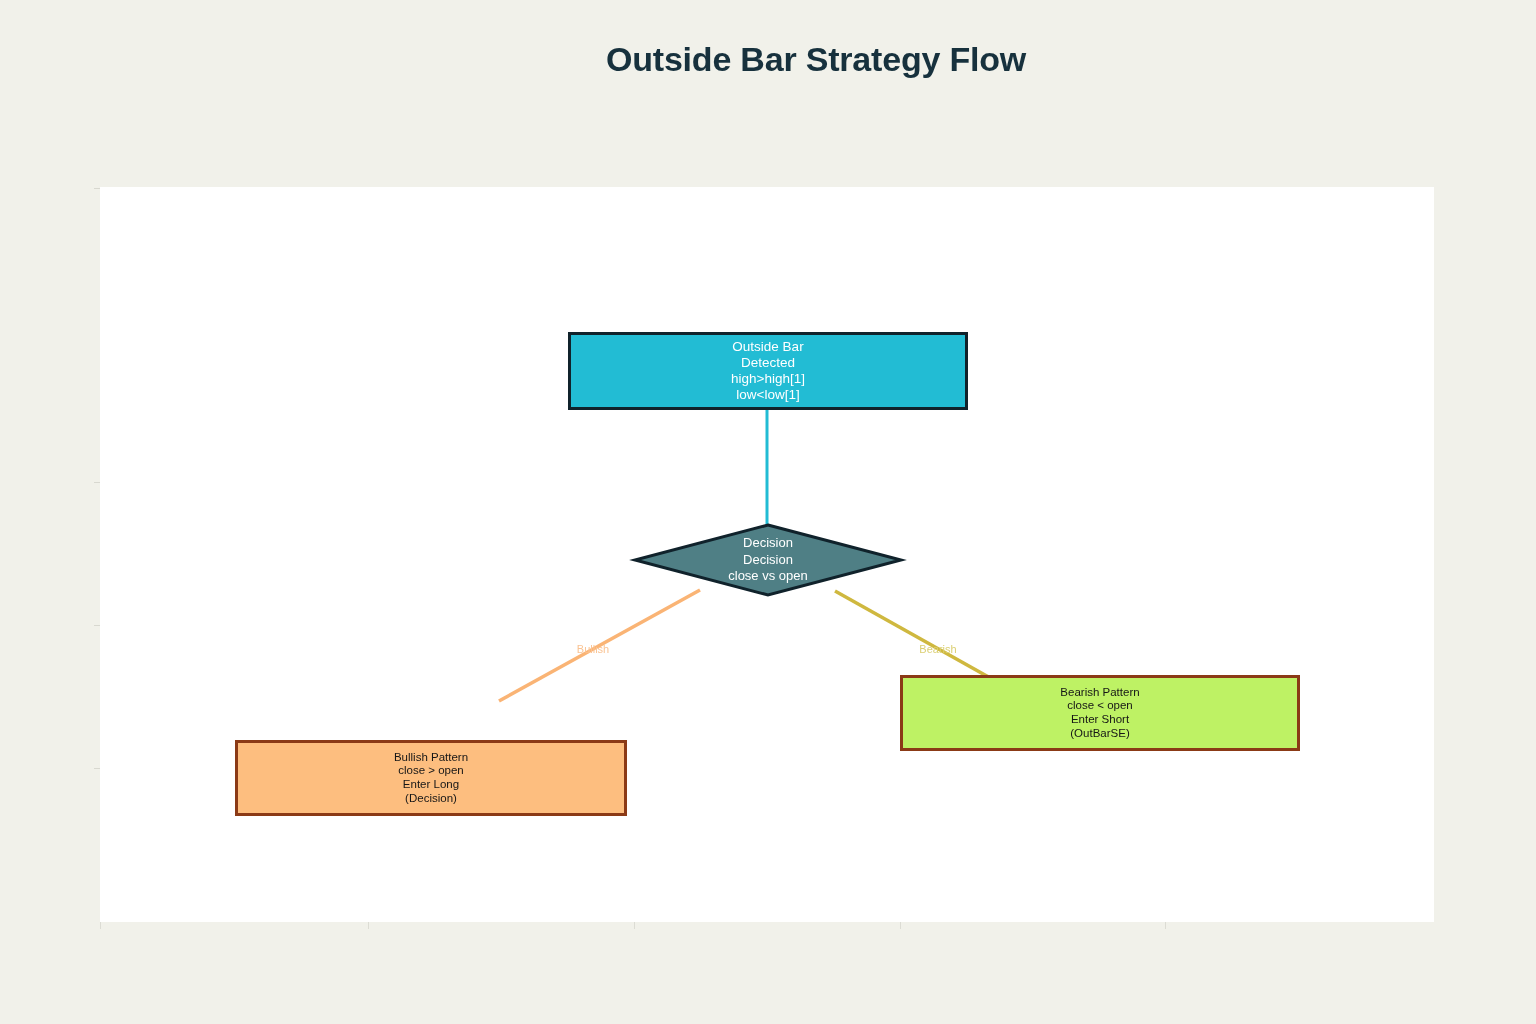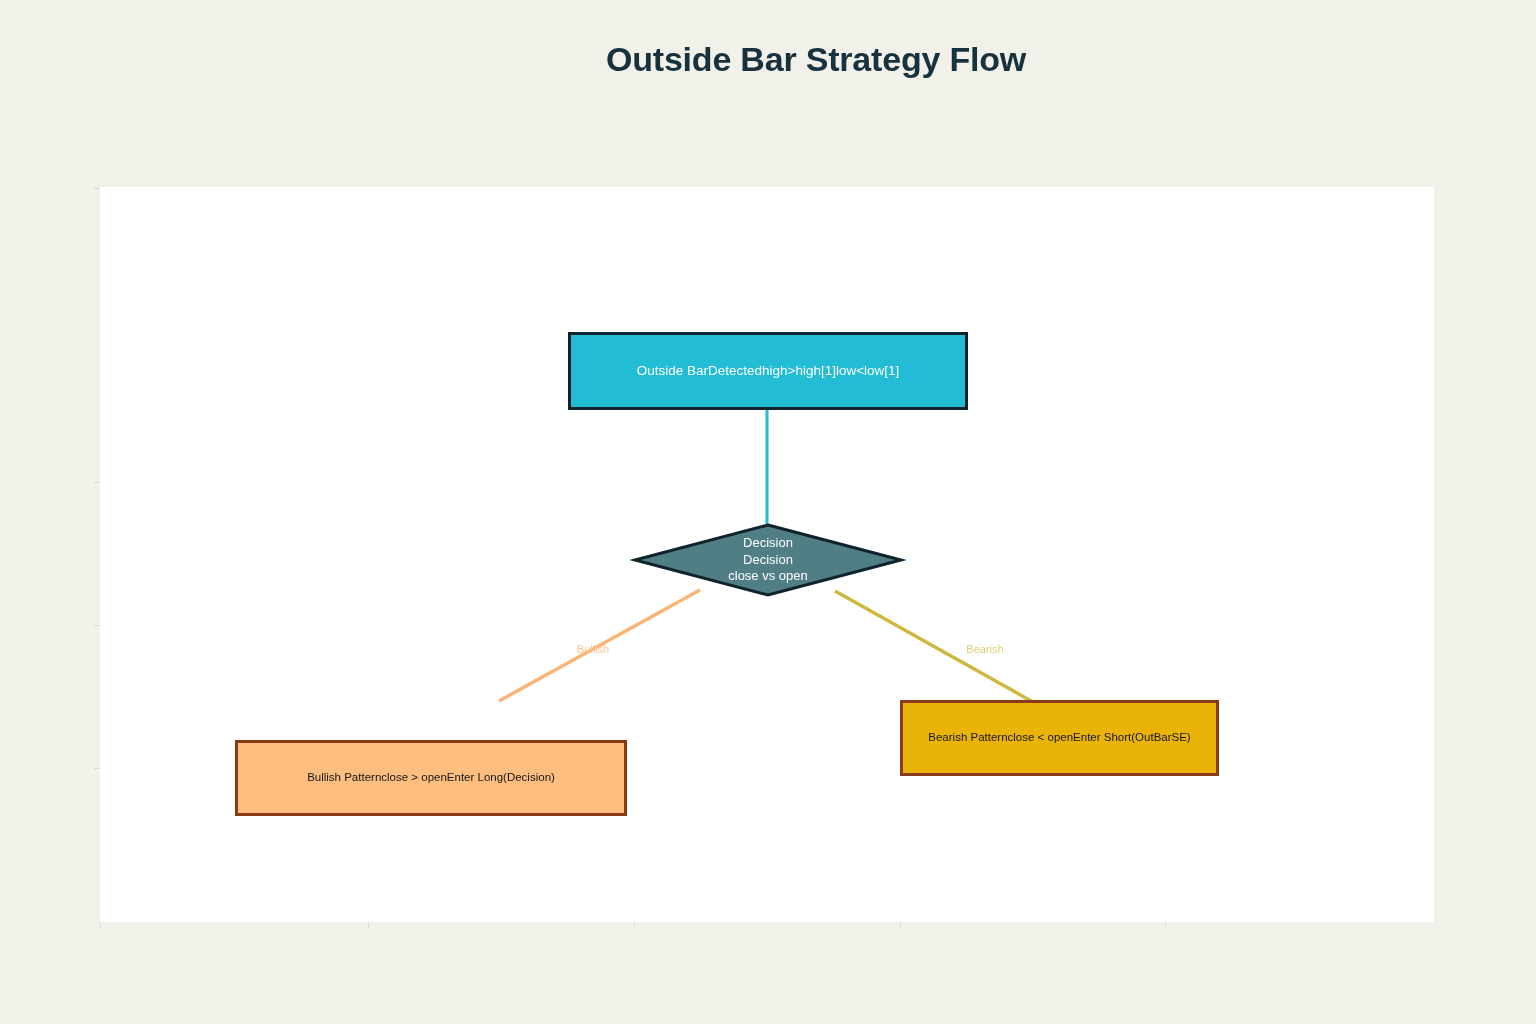--- a/index.html
+++ b/index.html
@@ -58,21 +58,21 @@
     left: 0;
     top: 0;
     width: 1536px;
     height: 1024px;
   }
 
   .node {
     position: absolute;
     box-sizing: border-box;
     display: flex;
-    flex-direction: row;
+    flex-direction: column;
     align-items: center;
     justify-content: center;
     text-align: center;
     line-height: 1.18;
   }
 
   #node-outside-bar {
     left: 568px;
     top: 332px;
     width: 400px;
@@ -89,24 +89,24 @@
     width: 392px;
     height: 76px;
     background: #fdbe7f;
     border: 3px solid #8b3a16;
     color: #161616;
     font-size: 11.5px;
   }
 
   #node-bearish {
     left: 900px;
-    top: 700px;
-    width: 319px;
+    top: 675px;
+    width: 400px;
     height: 76px;
-    background: #eab308;
+    background: #bef264;
     border: 3px solid #8b3a16;
     color: #161616;
     font-size: 11.5px;
   }
 
   .node-line {
     display: block;
     white-space: pre;
   }
 
@@ -140,21 +140,20 @@
   }
   #edge-label-bullish {
     left: 593px;
     top: 649px;
     color: #fac393;
   }
   #edge-label-bearish {
     left: 938px;
     top: 649px;
     color: #dbcf72;
-    margin-left: 47px;
   }
 </style>
 </head>
 <body>
 
 <div id="page-title">Outside Bar Strategy Flow</div>
 
 <div id="plot-panel"></div>
 
 <div class="axis-tick y" style="top:482px;"></div>

